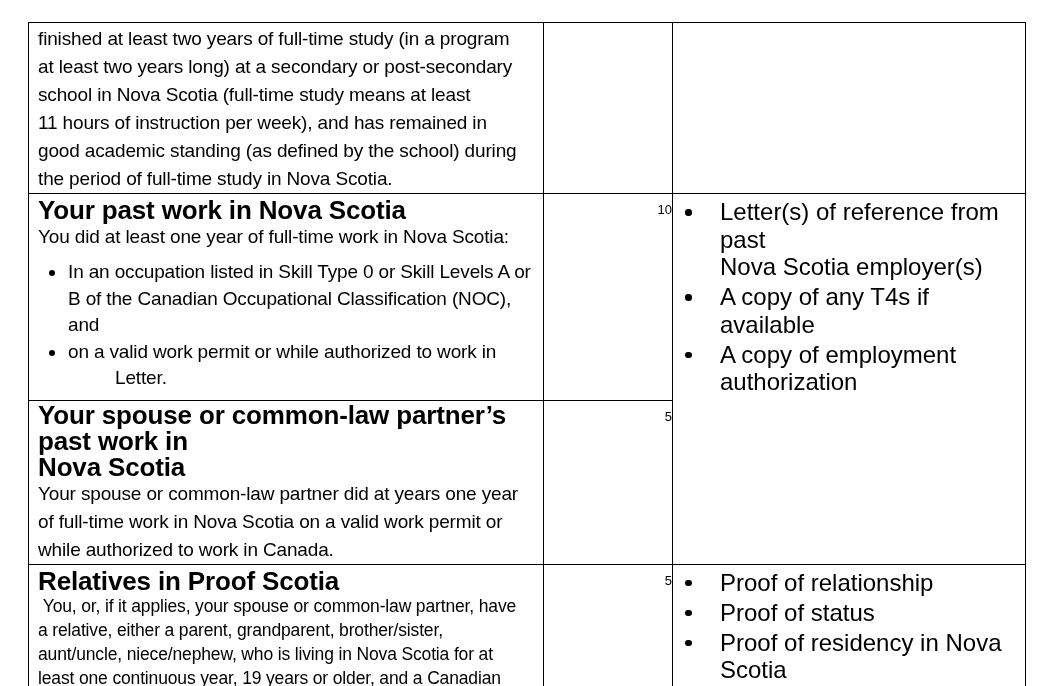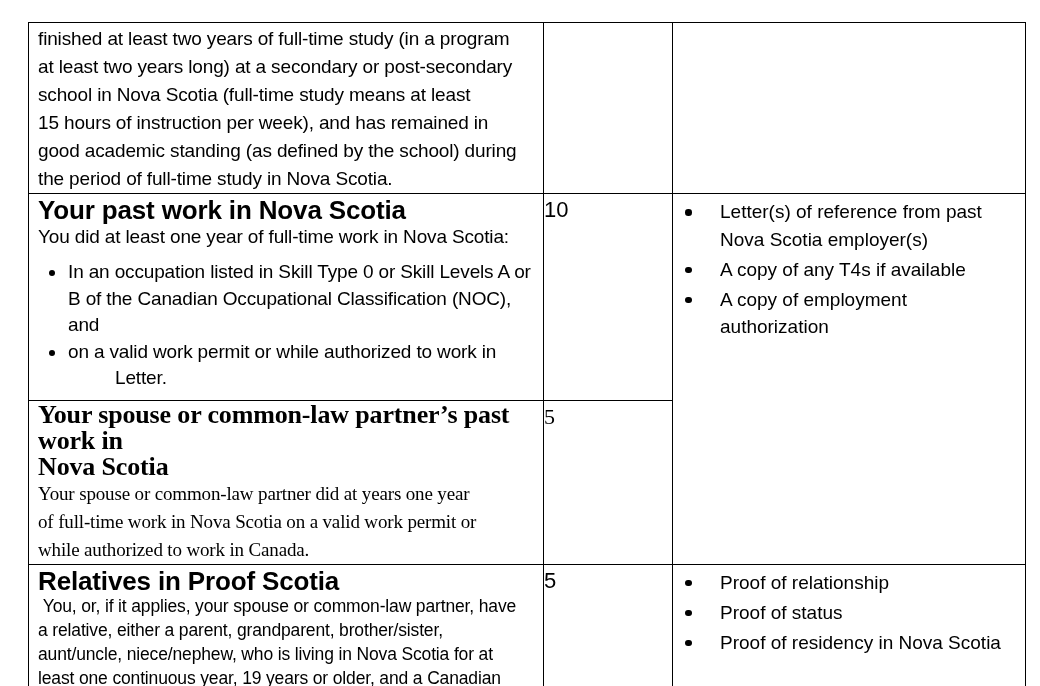--- a/index.html
+++ b/index.html
@@ -46,21 +46,21 @@
       font-weight: bold;
       font-size: 26px;
       line-height: 26px;
       display: block;
     }
     .body-line { display: block; }
 
     
     tr.r0 td { height: 168px; }
     tr.r1 td { height: 186px; }
-    tr.r2 td { height: 130px; font-family: Liberation Serif, serif; }
+    tr.r2 td { height: 130px; }
     tr.r3 td { height: 144px; }
 
     .r1 .cell-text, .r3 .cell-text { padding-top: 3px; }
     .r2 .cell-text { padding-top: 1px; }
 
     
     ul.c1-bullets {
       list-style: none;
       margin: 8px;
       padding: 0;
@@ -79,36 +79,36 @@
       border-radius: 50%;
       background: #000;
     }
     ul.c1-bullets li .tail {
       display: block;
       padding-left: 47px;
     }
 
     
     .score {
-      text-align: left;
-      font-size: 22px;
+      text-align: right;
+      font-size: 13px;
       line-height: 28px;
       padding-top: 2px;
     }
 
     
     ul.docs {
       list-style: none;
       margin: 0;
       padding: 4px 0 0 0;
     }
     ul.docs li {
       position: relative;
       padding-left: 47px;
-      font-size: 19px;
+      font-size: 24px;
       line-height: 27.5px;
       margin-bottom: 2.5px;
     }
     ul.docs li .dot {
       position: absolute;
       left: 12px;
       top: 11px;
       width: 6.5px;
       height: 6.5px;
       border-radius: 50%;
@@ -129,21 +129,21 @@
       <col class="c3">
   </colgroup>
 
   <tbody>
       <tr class="r0">
     <td>
       <div class="cell-text">
         <span class="body-line">finished at least two years of full-time study (in a program</span>
         <span class="body-line">at least two years long) at a secondary or post-secondary</span>
         <span class="body-line">school in Nova Scotia (full-time study means at least</span>
-        <span class="body-line">15 hours of instruction per week), and has remained in</span>
+        <span class="body-line">11 hours of instruction per week), and has remained in</span>
         <span class="body-line">good academic standing (as defined by the school) during</span>
         <span class="body-line">the period of full-time study in Nova Scotia.</span>
       </div>
     </td>
     <td>
       <div class="score"></div>
     </td>
     <td></td>
   </tr>
 

